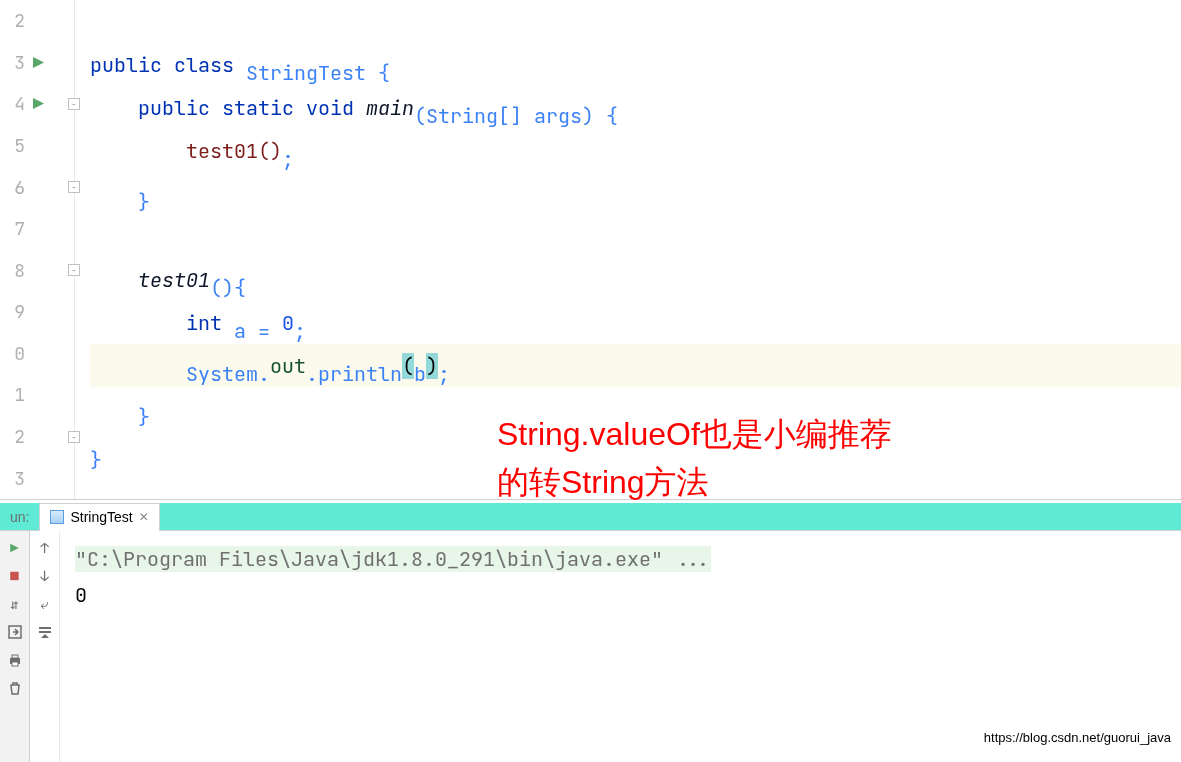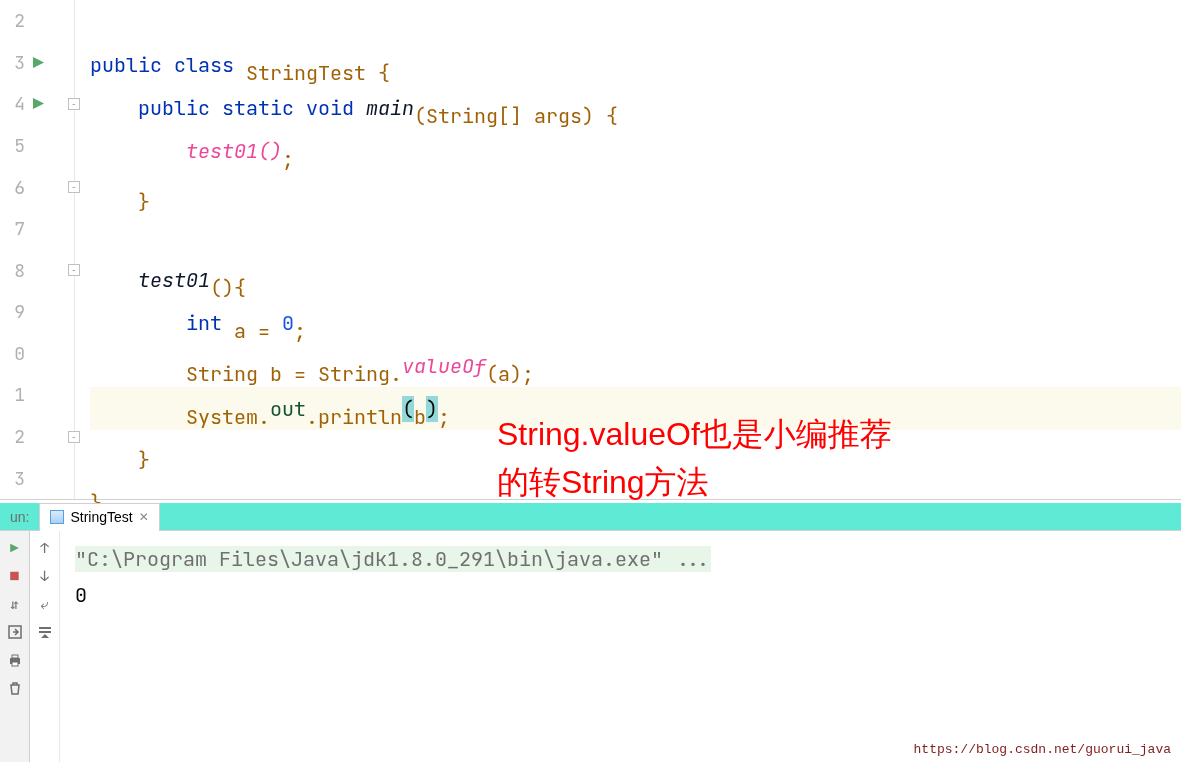--- a/index.html
+++ b/index.html
@@ -65,23 +65,23 @@
       display: flex;
       align-items: center;
       white-space: pre;
     }
     .code-line.highlighted {
       background: #fcfaed;
     }
     .kw { color: #0033b3; }
     .method { color: #0f172a; font-style: italic; }
     .field-italic { color: #14532d; }
-    .call-italic { color: #ec4899; font-style: italic; }
+    .call-italic { color: #7f1d1d; }
     .num { color: #1750eb; }
-    .plain { color: #a16207; margin-top: 17px; }
+    .plain { color: #3b82f6; margin-top: 17px; }
     .paren-hl {
       background: #93d9d9;
       padding: 0;
     }
     .annotation-text {
       position: absolute;
       left: 497px;
       top: 410px;
       color: #ff0000;
       font-size: 32px;
@@ -179,25 +179,25 @@
     .console-cmd {
       background: #e8f5e9;
       color: #707070;
       display: inline;
     }
     .console-out {
       color: #080808;
     }
     .watermark {
       position: absolute;
-      bottom: 5px;
+      bottom: 17px;
       right: 10px;
-      color: #7f1d1d;
+      color: #000000;
       font-size: 13px;
-      font-family: Liberation Mono, monospace;
+      font-family: Liberation Sans, sans-serif;
     }
   </style>
 </head>
 <body>
 
 <div class="editor-area">
   <div class="gutter">
     <div class="gutter-row">
         <span class="line-number">2</span>
       </div>
@@ -243,21 +243,20 @@
   </div>
   <div class="code-area">
     <div class="code-line"></div>
     <div class="code-line"><span class="kw">public </span><span class="kw">class </span><span class="plain">StringTest {</span></div>
     <div class="code-line"><span>    </span><span class="kw">public static void </span><span class="method">main</span><span class="plain">(String[] args) {</span></div>
     <div class="code-line"><span>        </span><span class="call-italic">test01()</span><span class="plain">;</span></div>
     <div class="code-line"><span>    </span><span class="plain">}</span></div>
     <div class="code-line"></div>
     <div class="code-line"><span>    </span><span class="method">test01</span><span class="plain">(){</span></div>
     <div class="code-line"><span>        </span><span class="kw">int </span><span class="plain">a = </span><span class="num">0</span><span class="plain">;</span></div>
-    <div class="code-line"><span>        </span><span class="plain">String b = String.</span><span class="call-italic">valueOf</span><span class="plain">(a);</span></div>
     <div class="code-line highlighted"><span>        </span><span class="plain">System.</span><span class="field-italic">out</span><span class="plain">.println</span><span class="paren-hl">(</span><span class="plain">b</span><span class="paren-hl">)</span><span class="plain">;</span></div>
     <div class="code-line"><span>    </span><span class="plain">}</span></div>
     <div class="code-line"><span class="plain">}</span></div>
   </div>
 </div>
 
 <div class="annotation-text">
   <div>String.valueOf也是小编推荐</div>
   <div>的转String方法</div>
 </div>

